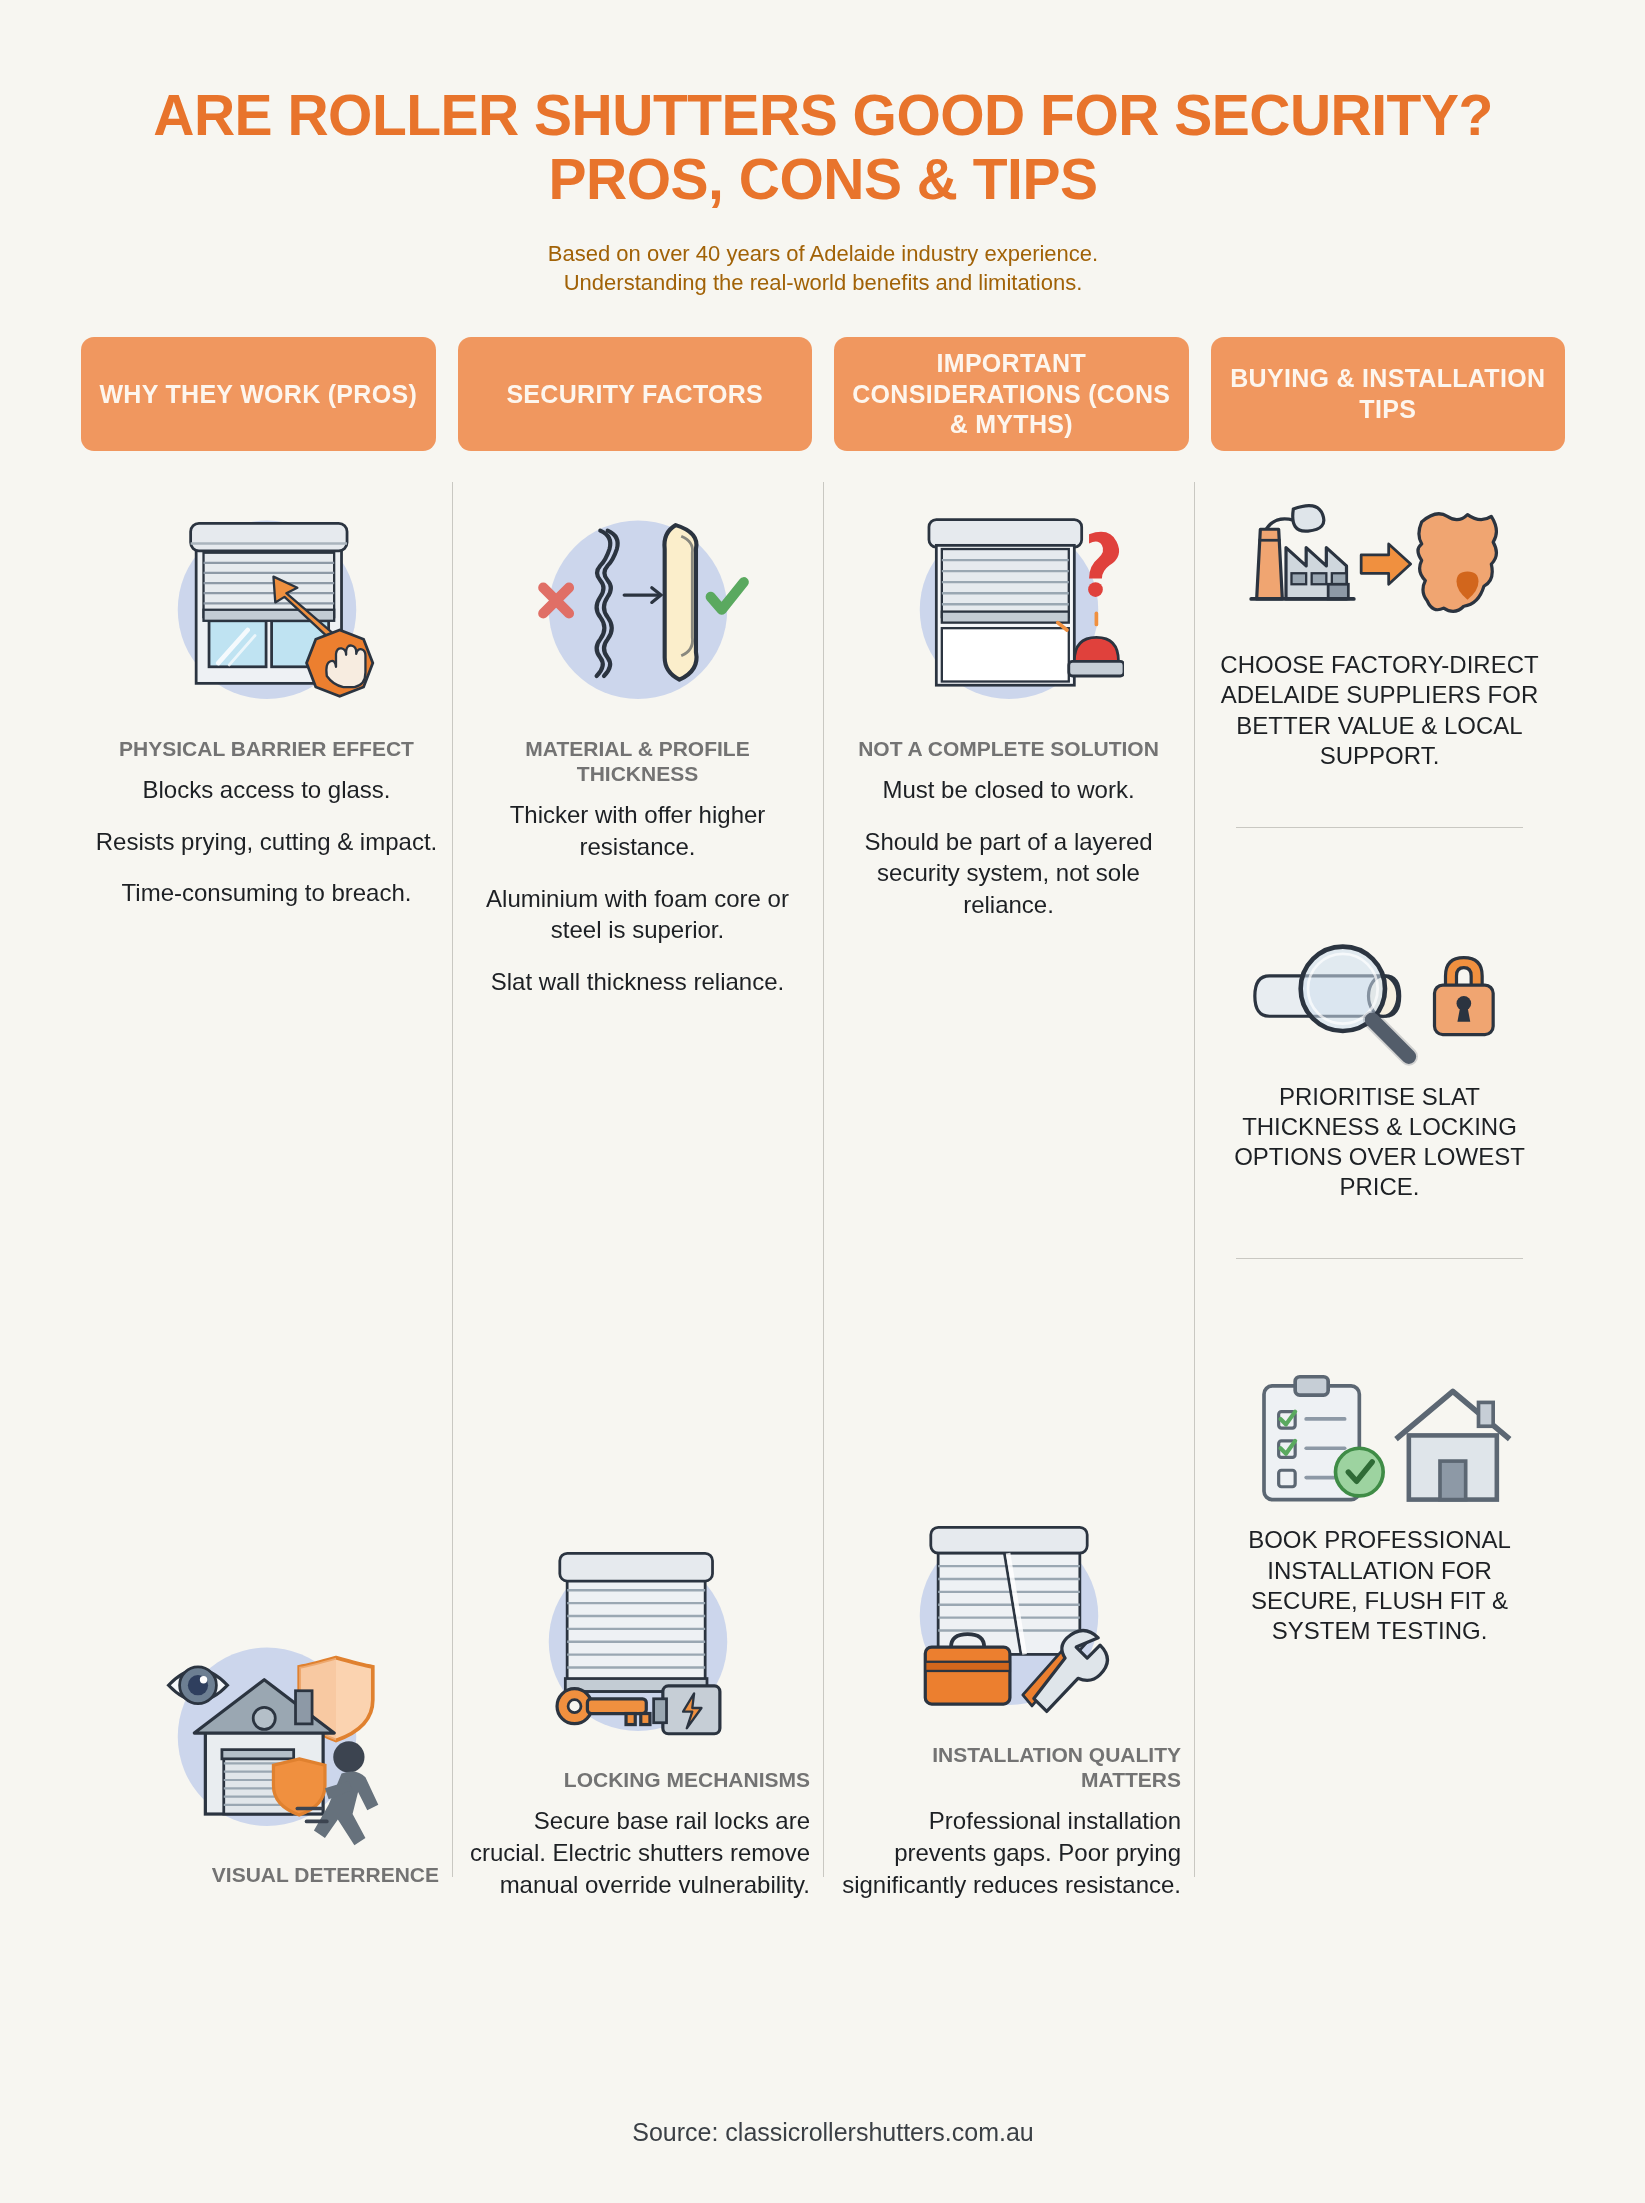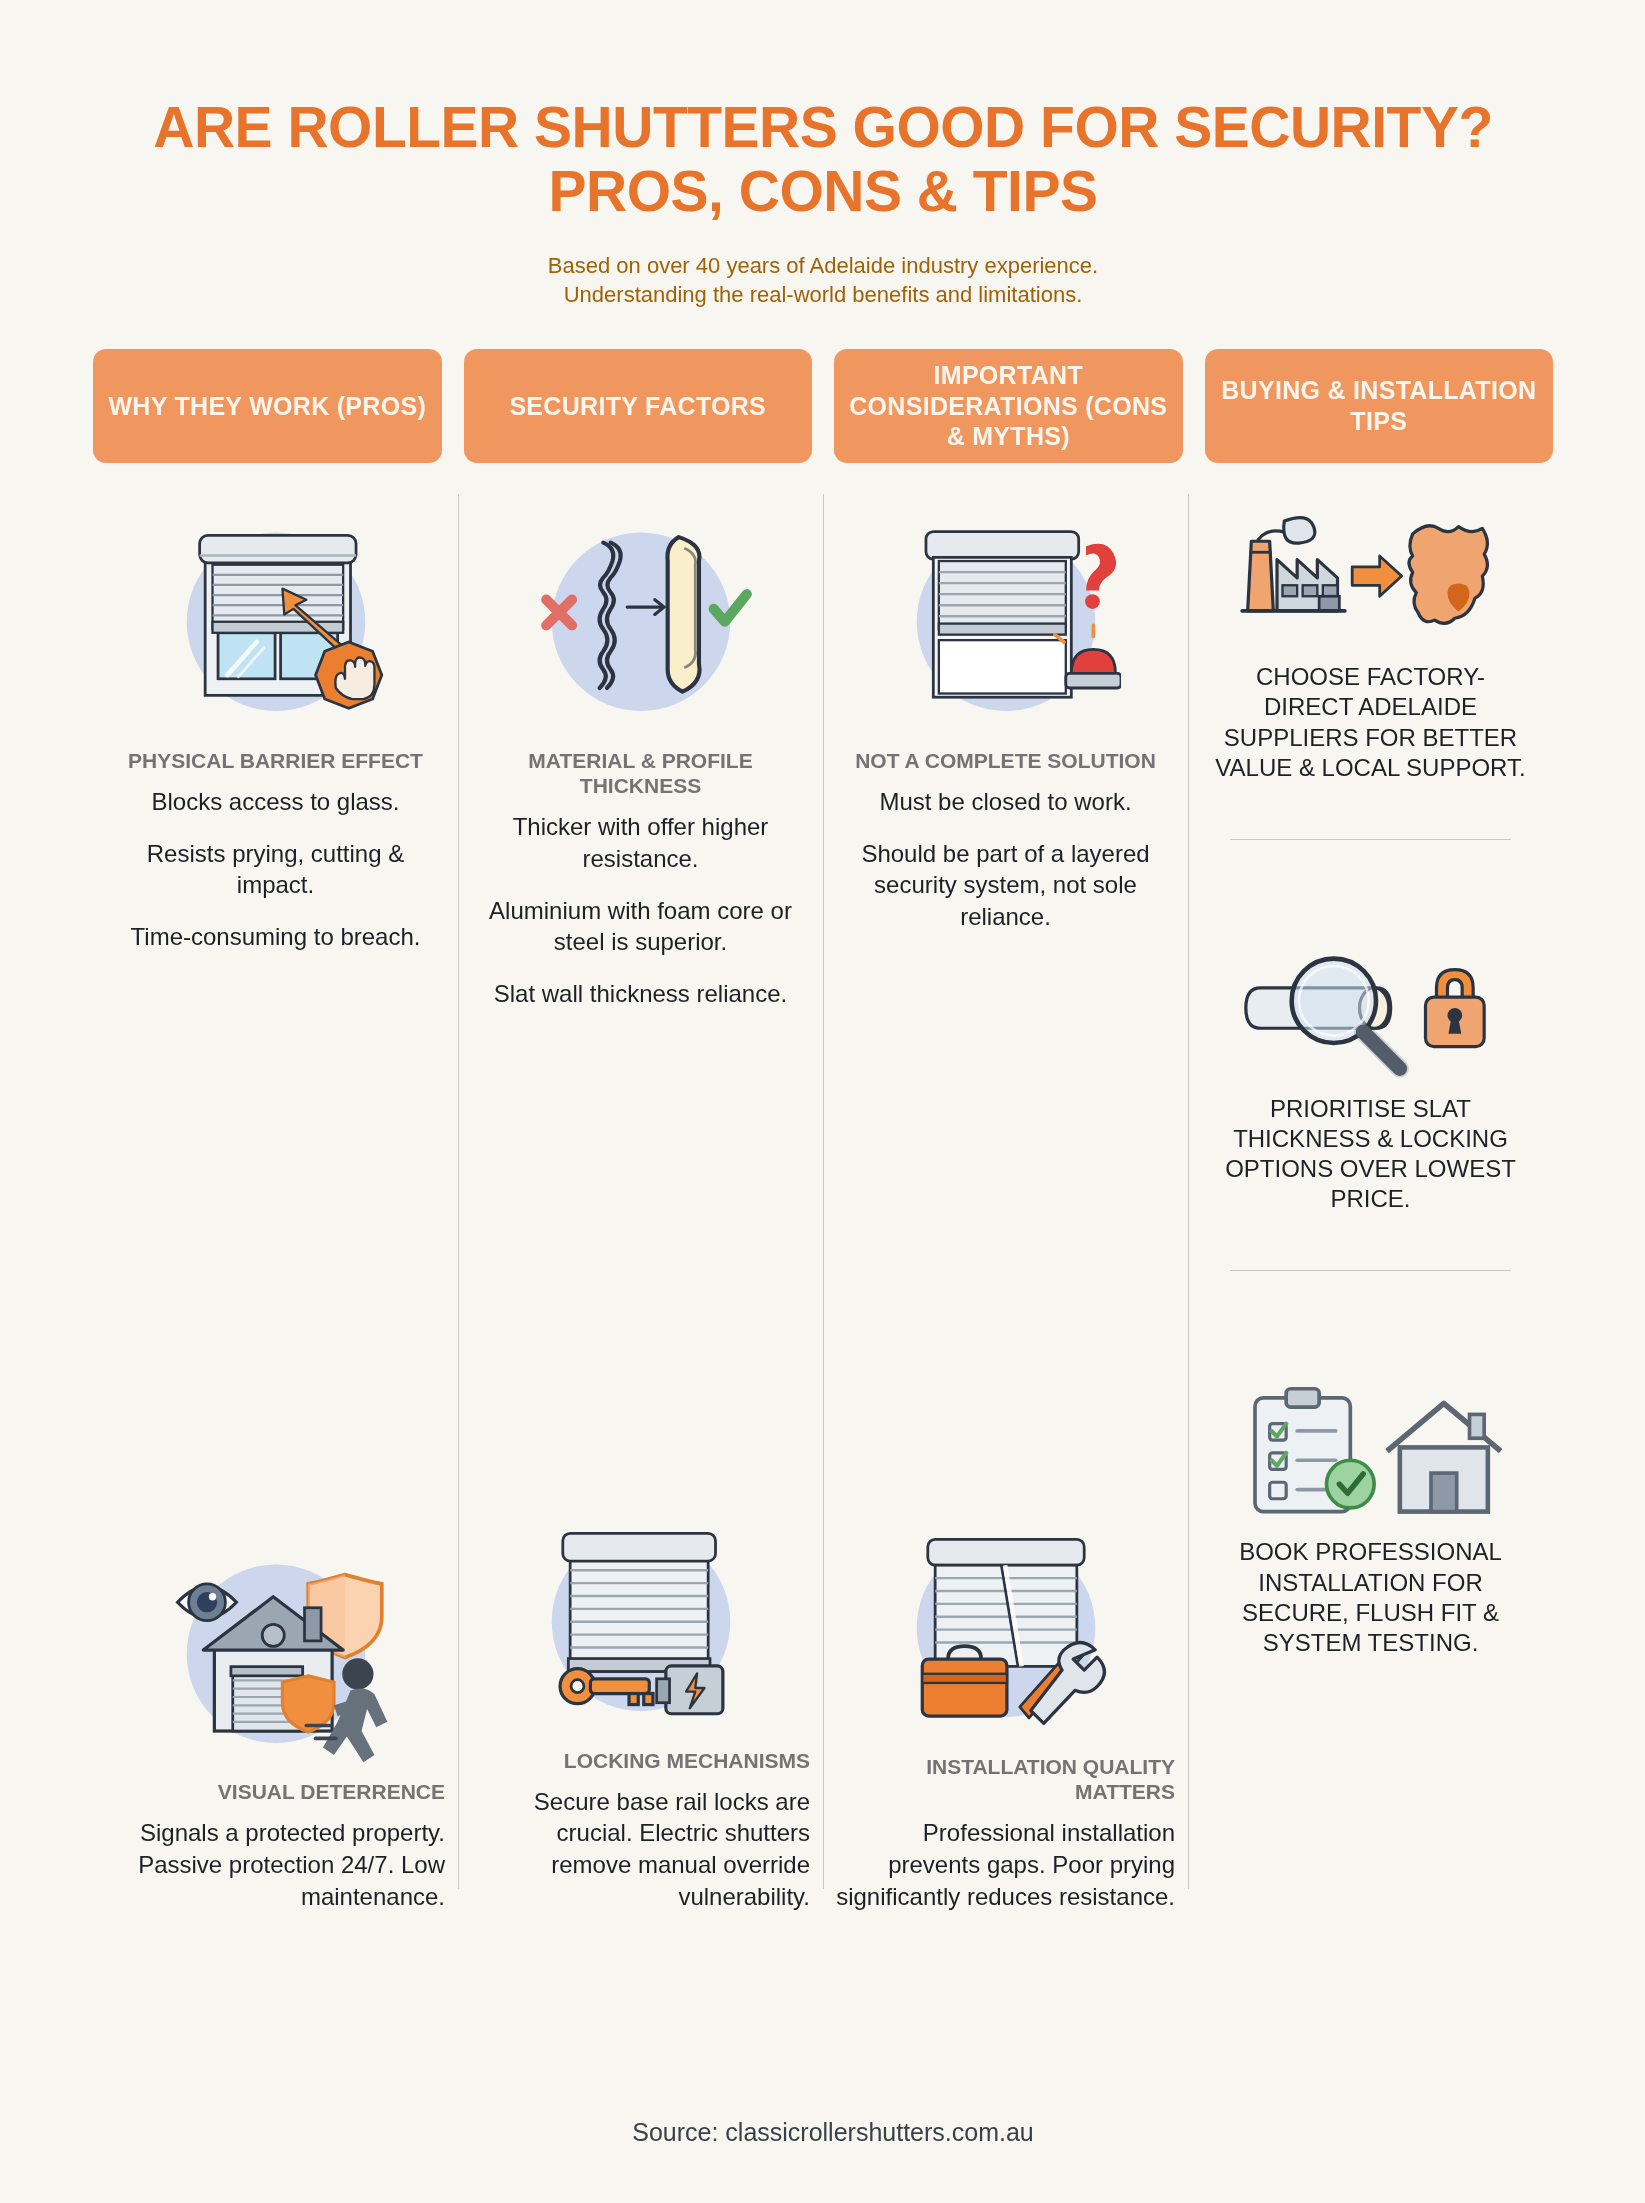--- a/index.html
+++ b/index.html
@@ -2,21 +2,21 @@
 <html style="font-size:14.7px"><head>
 <meta charset="utf-8">
 <style>
   * { box-sizing: border-box; margin: 0; padding: 0; }
   html, body {
     width: 1646px; height: 2204px;
     background: #f7f6f1;
     font-family: "Liberation Sans", sans-serif;
     overflow: hidden;
   }
-  .page { position: relative; width: 1646px; height: 2204px; background: #f7f6f1; padding: 12px; }
+  .page { position: relative; width: 1646px; height: 2204px; background: #f7f6f1; padding: 0; }
 
   
   .header { padding-top: 84px; text-align: center; }
   .title {
     color: #e8742c;
     font-weight: 800;
     font-size: 57px;
     line-height: 1.12;
     letter-spacing: -0.5px;
     text-transform: uppercase;
@@ -237,21 +237,20 @@
             <circle cx="214" cy="150" r="17" fill="#3c4450"></circle>
             <path d="M206 168 q16-6 26 4 l14 30 l-12 6 l-10-20 l-6 24 l14 26 l-12 8 l-18-28 l-14 20 l-12-8 l16-28 z" fill="#66717c"></path>
             <path d="M214 176 l-26 8 l4 12 l26-10 z" fill="#66717c"></path>
             <g stroke="#3c4450" stroke-width="4" stroke-linecap="round">
               <line x1="158" y1="206" x2="184" y2="206"></line>
               <line x1="168" y1="220" x2="190" y2="220"></line>
             </g>
           </svg>
         </div>
         <div class="block-title">VISUAL DETERRENCE</div>
-        <div class="para para-tight">Signals a protected property. Passive protection 24/7. Low maintenance.</div>
       </div>
     </div>
 
     <div class="col">
 
       <div class="block first">
         <div class="art">
           <svg width="230" height="230" viewBox="0 0 250 250">
             <circle cx="125" cy="128" r="97" fill="#ccd6ec"></circle>
 

